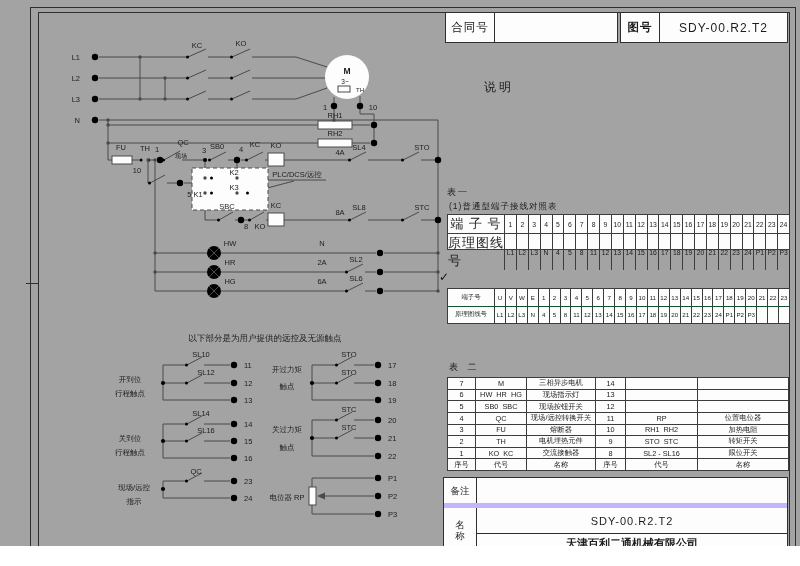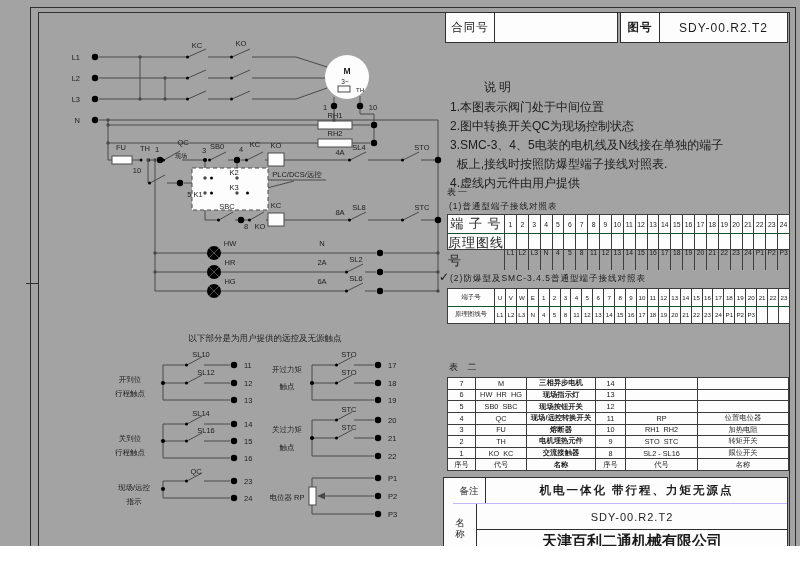--- a/index.html
+++ b/index.html
@@ -41,36 +41,36 @@
   .caption{font-size:8.5px;letter-spacing:1px;}
   .checkmark{font-size:12px;font-weight:bold;color:#111;}
   
   .t2{left:447px;top:377px;width:342px;height:94px;box-sizing:border-box;border:1px solid #3c3c3c;
       display:flex;flex-direction:column;background:#fdfdfd;}
   .t2row{display:flex;flex:1;}
   .t2row + .t2row{border-top:1px solid #3c3c3c;}
   .t2c{display:flex;align-items:center;justify-content:center;font-size:7.3px;white-space:pre;
        border-left:1px solid #3c3c3c;overflow:hidden;}
   .t2c:first-child{border-left:none;}
-  .c0{width:27px;}.c1{width:50px;}.c2{width:68px;font-weight:bold;}.c3{width:29px;}.c4{width:71px;}.c5{flex:1;}
+  .c0{width:27px;}.c1{width:50px;}.c2{width:68px;}.c3{width:29px;}.c4{width:71px;}.c5{flex:1;}
   
   .tblock{left:443px;top:477px;width:345px;height:76px;box-sizing:border-box;border:1.5px solid #2f2f2f;
           display:flex;flex-direction:column;background:#fdfdfd;}
-  .tb-row1{height:25px;display:flex;border-bottom:1px solid #c4b5fd;margin-left:9px;}
+  .tb-row1{height:25px;display:flex;border-bottom:5px solid #c4b5fd;}
   .tb-row2{flex:1;display:flex;}
   .tb-label{width:32px;display:flex;flex-direction:column;align-items:center;justify-content:center;
             border-right:1px solid #2f2f2f;font-size:9.5px;line-height:11px;}
   .tb-remark-value{flex:1;display:flex;align-items:center;justify-content:center;font-size:11.5px;
                    font-weight:bold;letter-spacing:2px;}
   .tb-name-value{width:199px;display:flex;align-items:center;justify-content:center;font-size:11px;
                  font-weight:bold;letter-spacing:1px;border-right:1px solid #2f2f2f;}
   .tb-right{flex:1;display:flex;flex-direction:column;}
   .tb-dno{height:25px;display:flex;align-items:center;justify-content:center;font-size:11px;
           letter-spacing:1px;border-bottom:1px solid #2f2f2f;}
-  .tb-company{flex:1;display:flex;align-items:center;justify-content:center;font-size:15px;font-weight:bold;}
+  .tb-company{flex:1;display:flex;align-items:center;justify-content:center;font-size:11px;font-weight:bold;}
   
   .circuit{left:38px;top:12px;}
   .circuit path,.circuit line,.circuit polyline{stroke:#4a4a4a;stroke-width:1;fill:none;}
   .circuit rect{stroke:#4a4a4a;stroke-width:1;fill:#fdfdfd;}
   .circuit .dashed{stroke-dasharray:4 3;}
   .circuit text{font-size:7.5px;fill:#1c1c1c;stroke:none;font-family:"Liberation Sans","DejaVu Sans",sans-serif;}
   .circuit text.t6{font-size:6px;}
   .circuit text.t65{font-size:6.5px;}
   .circuit text.t85{font-size:8.5px;}
   .circuit text.bold{font-weight:bold;}
@@ -359,27 +359,20 @@
       <text x="388" y="459" text-anchor="start">22</text>
       <text x="287" y="500">电位器 RP</text>
       <text x="388" y="481" text-anchor="start">P1</text>
       <text x="388" y="499" text-anchor="start">P2</text>
       <text x="388" y="517" text-anchor="start">P3</text>
     </g>
   </svg>
 
   <div class="abs notes">
     <div class="ntitle">说明</div>
-    <div>
-        <div class="nline">1.本图表示阀门处于中间位置</div>
-        <div class="nline">2.图中转换开关QC为现场控制状态</div>
-        <div class="nline">3.SMC-3、4、5电装的电机线及N线接在单独的端子</div>
-        <div class="nline">  板上,接线时按照防爆型端子接线对照表.</div>
-        <div class="nline">4.虚线内元件由用户提供</div>
-      </div>
   </div>
 
   <div class="abs sect-title" style="left:447px;top:186px;">表一</div>
   <div class="abs caption" style="left:449px;top:201px;">(1)普通型端子接线对照表</div>
   <div class="abs tbl t1a">
     <div class="trow">
       <div class="tlabel">端 子 号</div>
       <div class="tcells">
           <div class="tc">1</div>
           <div class="tc">2</div>
@@ -432,21 +425,20 @@
           <div class="tc">23</div>
           <div class="tc">24</div>
           <div class="tc">P1</div>
           <div class="tc">P2</div>
           <div class="tc">P3</div>
         </div>
     </div>
   </div>
 
   <div class="abs checkmark" style="left:439px;top:270px;">✓</div>
-  <div class="abs caption" style="left:450px;top:273px;">(2)防爆型及SMC-3.4.5普通型端子接线对照表</div>
   <div class="abs tbl t1b">
     <div class="trow">
       <div class="tlabel">端子号</div>
       <div class="tcells">
           <div class="tc">U</div>
           <div class="tc">V</div>
           <div class="tc">W</div>
           <div class="tc">E</div>
           <div class="tc">1</div>
           <div class="tc">2</div>
@@ -571,21 +563,20 @@
       <div class="t2c c2">名称</div>
       <div class="t2c c3">序号</div>
       <div class="t2c c4">代号</div>
       <div class="t2c c5">名称</div>
     </div>
     </div>
 
   <div class="abs tblock">
     <div class="tb-row1">
       <div class="tb-label">备注</div>
-      <div class="tb-remark-value">机电一体化  带行程、力矩无源点</div>
     </div>
     <div class="tb-row2">
       <div class="tb-label">
         <span>名</span>
         <span>称</span>
       </div>
       <div class="tb-right">
         <div class="tb-dno">SDY-00.R2.T2</div>
         <div class="tb-company">天津百利二通机械有限公司</div>
       </div>

